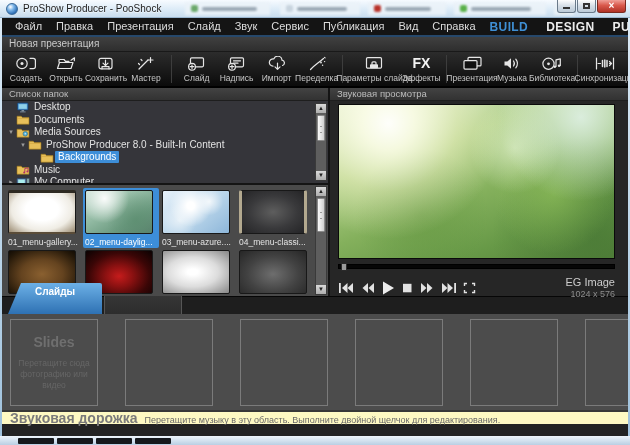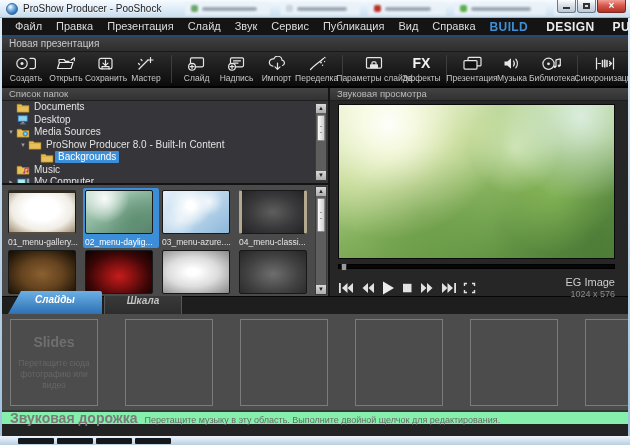--- a/index.html
+++ b/index.html
@@ -130,35 +130,35 @@
     border:1px solid #2a2a2a; }
   .transport-row { display:flex; align-items:center; margin-top:7px; width:277px; }
   .tpbtn { margin-right:6px; display:flex; align-items:center; }
   .media-info { margin-left:auto; text-align:right; }
   .media-type { font-size:11px; color:#cdcdcd; }
   .media-res { font-size:9px; color:#8c8c8c; margin-top:1px; }
 
   
   .tabsrow { height:18px; background:#1e1e1e; border-top:1px solid #060606; display:flex;
     align-items:flex-end; padding-left:6px; }
-  .tab { height:23px; line-height:17px; text-align:center; font-size:10px; font-weight:bold;font-style:italic; }
+  .tab { height:31px; line-height:17px; text-align:center; font-size:10px; font-weight:bold; }
   .tab.active { width:94px; color:#fff; background:linear-gradient(#6cb0e6,#2e71b3);
     clip-path:polygon(13px 0,100% 0,100% 100%,0 100%); border-radius:0 2px 0 0; }
   .tab.inactive { width:78px; color:#c4c4c4; background:linear-gradient(#3c3c3c,#2d2d2d);
     border:1px solid #565656; border-bottom:none; border-radius:2px 2px 0 0; margin-left:2px; }
 
   
   .slides { height:96px; background:#4c4c4c; overflow:hidden; padding:5px 0 0 8px; display:flex; }
   .slot { width:88px; height:87px; border:1px solid #7b7b7b; margin-right:27px; flex:none;
     display:flex; flex-direction:column; align-items:center; justify-content:center; }
   .slot-title { font-size:14px; font-weight:bold; color:#6f6f6f; }
   .slot-hint { font-size:8.5px; color:#666; text-align:center; line-height:11px; margin-top:8px; }
 
   
-  .soundtrack { height:14px; background:#86efac; border-top:2px solid #383838; display:flex;
+  .soundtrack { height:14px; background:#fef9c3; border-top:2px solid #383838; display:flex;
     align-items:center; padding-left:8px; }
   .snd-title { font-size:14px; font-weight:bold; color:#7b7b7b; }
   .snd-hint { font-size:9px; color:#686868; margin-left:7px; padding-top:3px; }
 </style>
 </head>
 <body>
 
 <div class="screen">
 
   <div class="titlebar">
@@ -366,37 +366,37 @@
       </div>
 
     <div class="main">
       <div class="leftcol">
         <div class="panel-header">Список папок</div>
         <div class="tree" id="tree">
           <div class="trow" style="padding-left: 4px;">
               <span class="texp"></span>
               <span class="ticn">
                 <svg width="14" height="11" viewBox="0 0 14 11">
-                  <path d="M1 2.2h4.2l1.2 1.4H13v6.6H1Z" fill="#e8c05a" stroke="#9a7418" stroke-width=".6"></path>
-                  <path d="M1 4.4h12" stroke="#cfa23a" stroke-width=".6"></path>
-                </svg>
-              </span>
-              <span class="tlab">Documents</span>
-            </div>
-            <div class="trow" style="padding-left: 4px;">
-              <span class="texp"></span>
-              <span class="ticn">
-                <svg width="14" height="11" viewBox="0 0 14 11">
                   <rect x="1.5" y="1" width="10.5" height="7" rx=".8" fill="#4a94d2" stroke="#14406e" stroke-width=".8"></rect>
                   <rect x="2.8" y="2.2" width="8" height="4.6" fill="#8fd0e8"></rect>
                   <rect x="5.5" y="8.2" width="2.6" height="1.2" fill="#9aa8b4"></rect>
                   <rect x="4" y="9.4" width="5.6" height="1" fill="#78889a"></rect>
                 </svg>
               </span>
               <span class="tlab">Desktop</span>
+            </div>
+            <div class="trow" style="padding-left: 4px;">
+              <span class="texp"></span>
+              <span class="ticn">
+                <svg width="14" height="11" viewBox="0 0 14 11">
+                  <path d="M1 2.2h4.2l1.2 1.4H13v6.6H1Z" fill="#e8c05a" stroke="#9a7418" stroke-width=".6"></path>
+                  <path d="M1 4.4h12" stroke="#cfa23a" stroke-width=".6"></path>
+                </svg>
+              </span>
+              <span class="tlab">Documents</span>
             </div>
             <div class="trow" style="padding-left: 4px;">
               <span class="texp">▾</span>
               <span class="ticn">
                 <svg width="14" height="11" viewBox="0 0 14 11">
                   <path d="M1 2.2h4.2l1.2 1.4H13v6.6H1Z" fill="#e8c05a" stroke="#9a7418" stroke-width=".6"></path>
                   <circle cx="9.3" cy="6.8" r="2.3" fill="#54b2da" stroke="#1a5a7a" stroke-width=".5"></circle>
                   <circle cx="9.3" cy="6.8" r=".7" fill="#d8f0fa"></circle>
                 </svg>
               </span>

